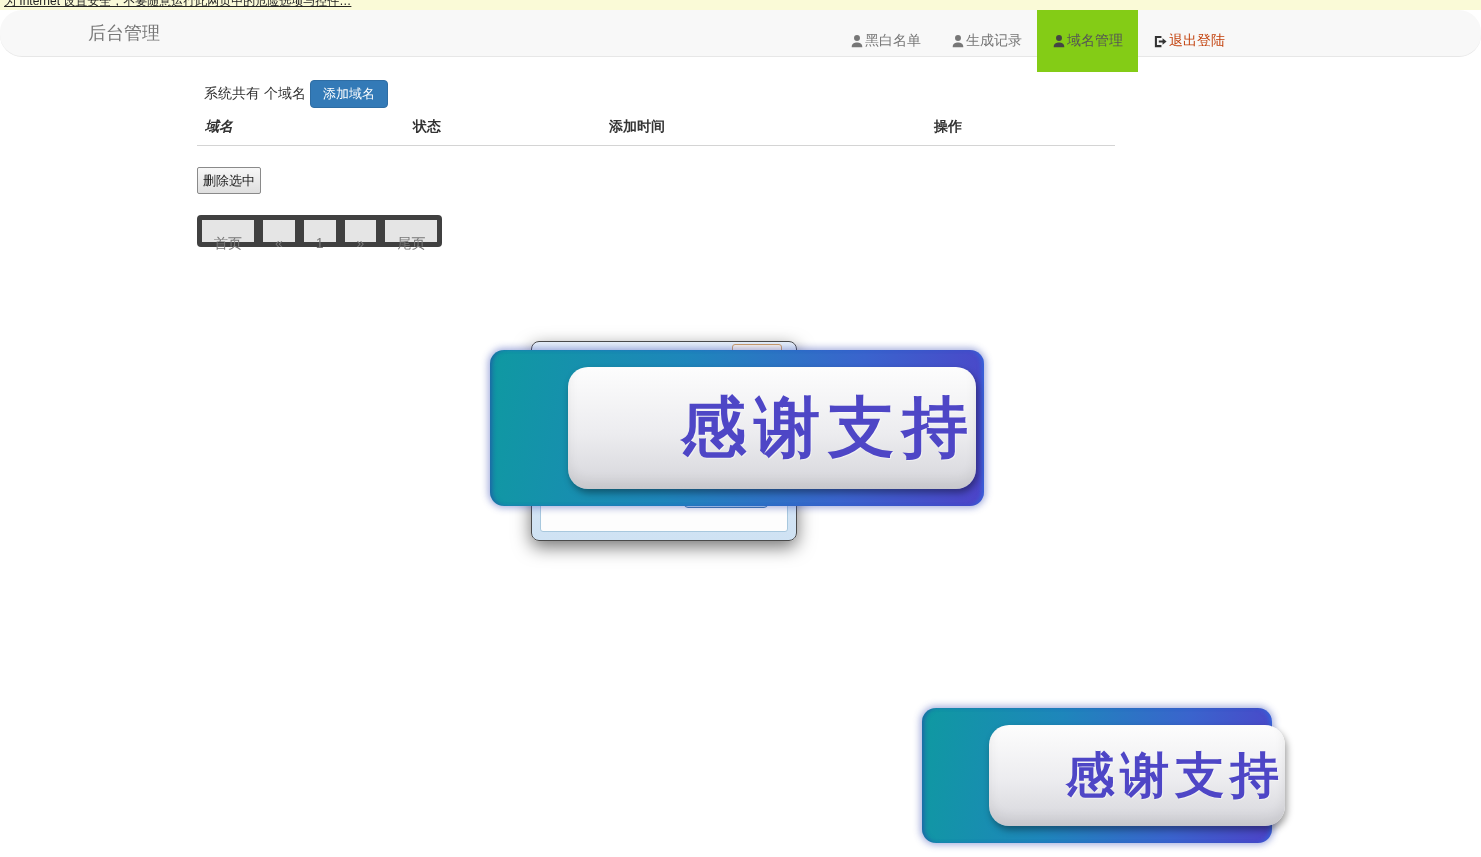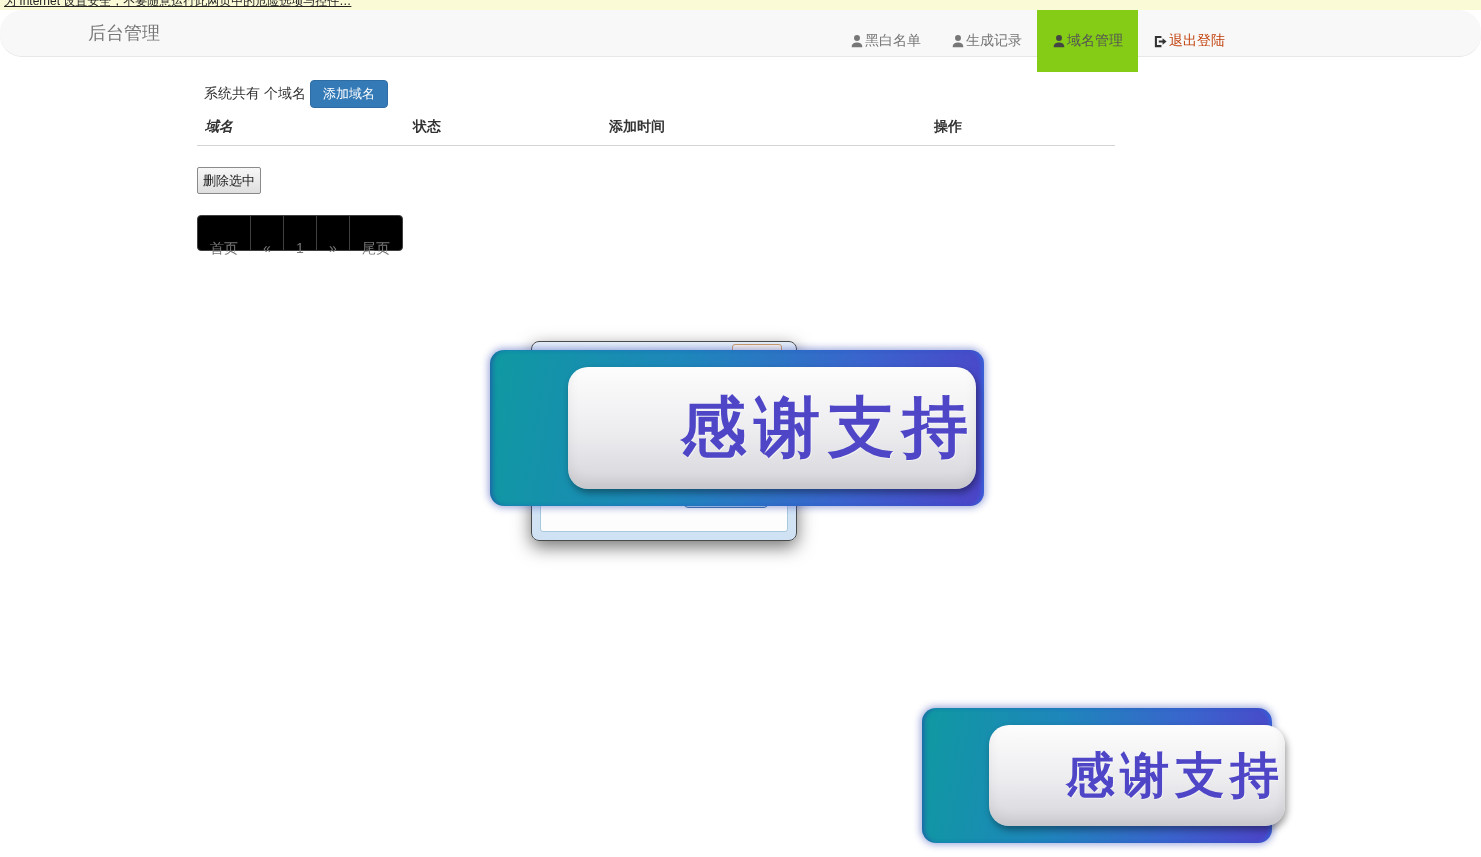--- a/index.html
+++ b/index.html
@@ -31,22 +31,22 @@
   .table-head { position:absolute; left:197px; top:118px; width:918px; display:flex;
                 border-bottom:1px solid #d4d4d4; padding-bottom:9px; }
   .th { font-size:14px; font-weight:bold; color:#333; padding-left:8px; }
   .th.c1 { width:208px;font-style:italic; } .th.c2 { width:196px; } .th.c3 { width:325px; } .th.c4 { width:189px; }
 
   .btn-delete { position:absolute; left:197px; top:167px; height:27px; padding:0 5px;
                 background:linear-gradient(180deg,#f7f7f7,#dfdfdf); border:1px solid #8a8a8a;
                 border-radius:2px; font-size:13px; color:#222; cursor:pointer; }
 
   .pagination { position:absolute; left:197px; top:215px; display:flex; list-style:none; }
-  .page-cell { min-width:34px; height:32px; line-height:30px; text-align:center; padding:17px 12px;
-               border:1px solid #404040; background:#000000; color:#777; font-size:14px; margin-left:-1px; cursor:pointer; }
+  .page-cell { min-width:34px; height:32px; line-height:30px; text-align:center; padding:8px 12px;
+               border:5px solid #404040; background:#e5e5e5; color:#777; font-size:14px; margin-left:-1px; cursor:pointer; }
   .page-cell.first { border-radius:4px 0 0 4px; margin-left:0; }
   .page-cell.last  { border-radius:0 4px 4px 0; }
 
   
   .dialog { position:absolute; left:531px; top:341px; width:266px; height:200px; z-index:1;
             border:1px solid #4a4a4a; border-radius:8px;
             background:linear-gradient(180deg,#e7f0fa,#cfe2f3);
             box-shadow:0 6px 18px rgba(0,0,0,0.55); }
   .dialog-inner { position:absolute; left:8px; right:8px; top:8px; bottom:8px; background:#fdfdfd;
                   border:1px solid #a8c8de; border-radius:3px; }

